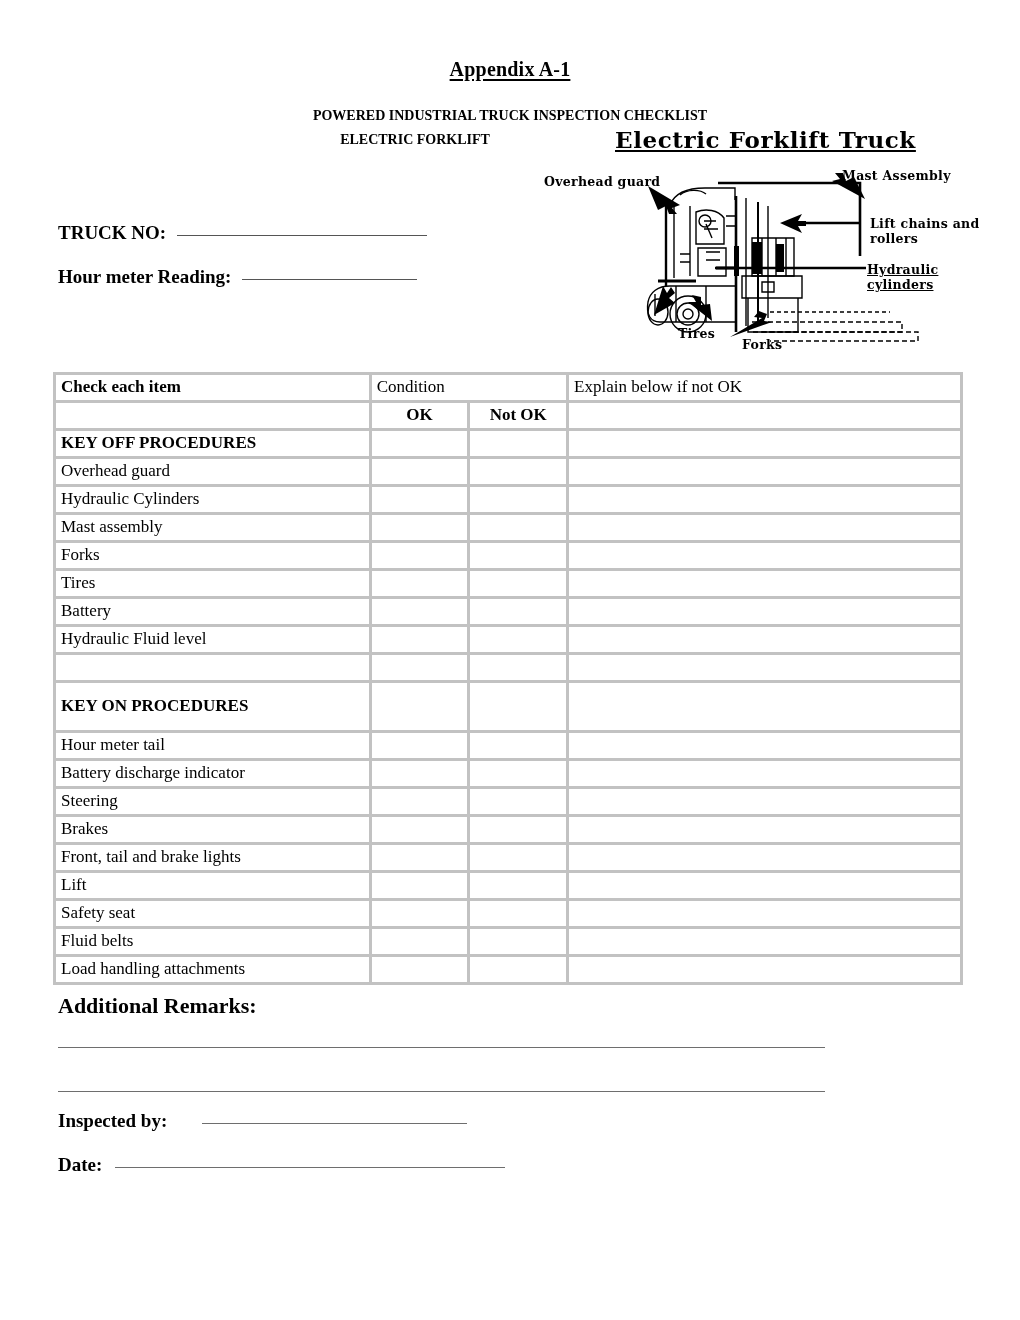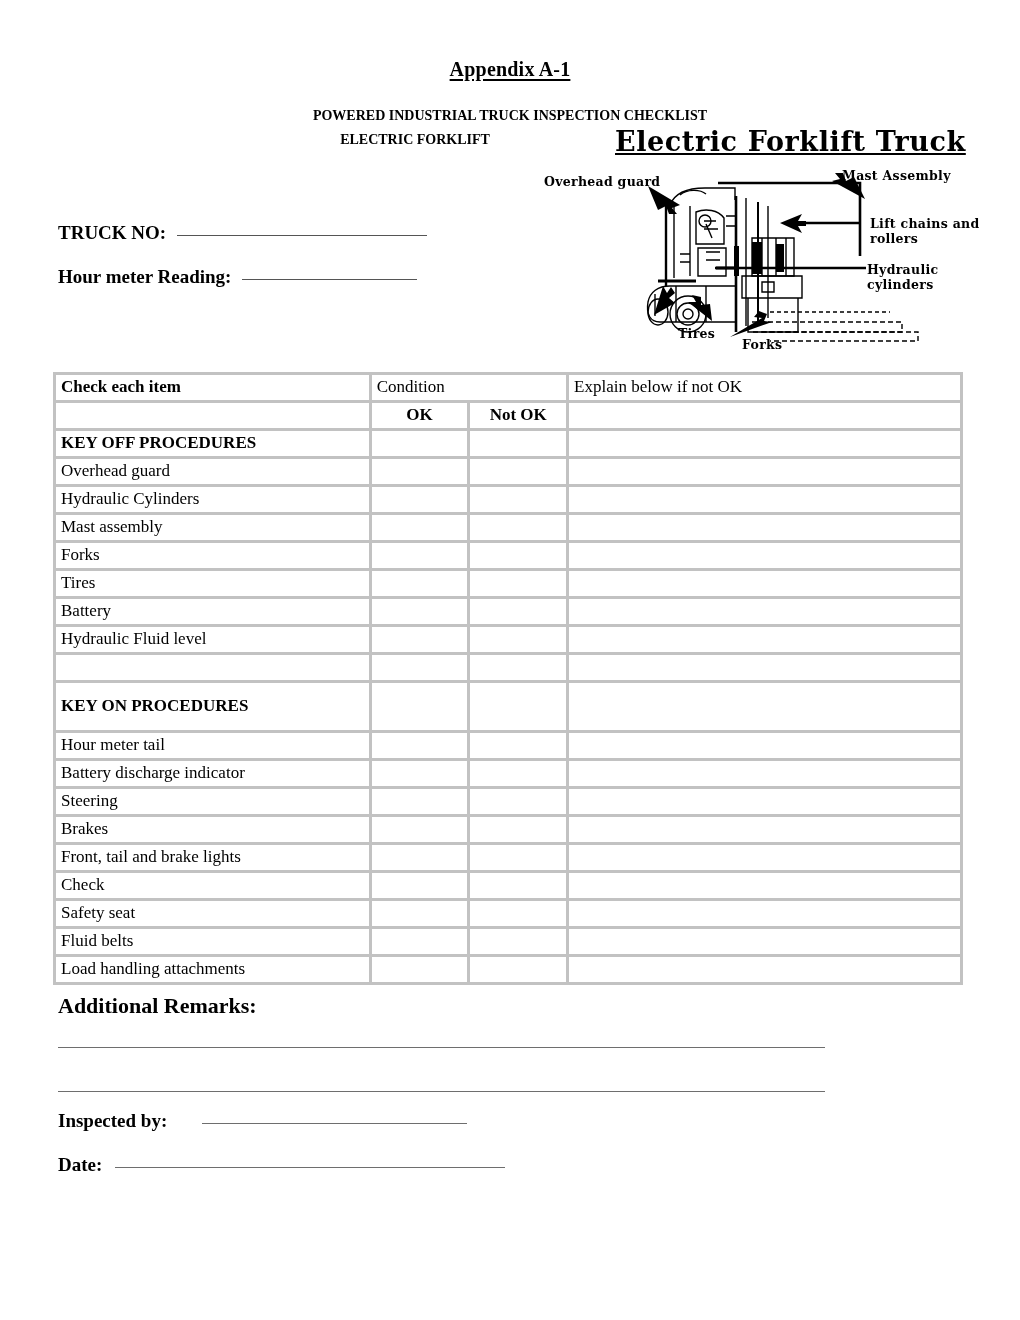--- a/index.html
+++ b/index.html
@@ -69,39 +69,39 @@
     left: 530px;
     top: 126px;
     width: 480px;
     height: 240px;
   }
   .illo-title {
     position: absolute;
     left: 85px;
     top: 0px;
     font-family: "DejaVu Serif", "Liberation Serif", serif;
-    font-size: 27px;
+    font-size: 23px;
     font-weight: bold;
     letter-spacing: .6px;
     white-space: nowrap;
   }
   .illo-title .u1 { text-decoration: underline; }
   .illo-label {
     position: absolute;
     font-family: "DejaVu Serif", "Liberation Serif", serif;
     font-size: 12.5px;
     font-weight: bold;
     letter-spacing: .3px;
     white-space: nowrap;
     line-height: 15px;
   }
   .lbl-overhead  { left: 14px;  top: 48px; }
   .lbl-mast      { left: 312px; top: 42px; }
   .lbl-lift      { left: 300px; top: 90px; margin-left: 40px; }
-  .lbl-hyd       { left: 337px; top: 136px; }
+  .lbl-hyd       { left: 337px; top: 136px; text-decoration: underline; }
   .lbl-tires     { left: 148px; top: 200px; }
   .lbl-forks     { left: 212px; top: 211px; }
   .illo-svg {
     position: absolute;
     left: 0;
     top: 0;
   }
 
   
   .checklist {
@@ -386,21 +386,21 @@
         <td></td>
         <td></td>
       </tr>
       <tr>
         <td>Front, tail and brake lights</td>
         <td></td>
         <td></td>
         <td></td>
       </tr>
       <tr>
-        <td>Check</td>
+        <td>Lift</td>
         <td></td>
         <td></td>
         <td></td>
       </tr>
       <tr>
         <td>Safety seat</td>
         <td></td>
         <td></td>
         <td></td>
       </tr>

